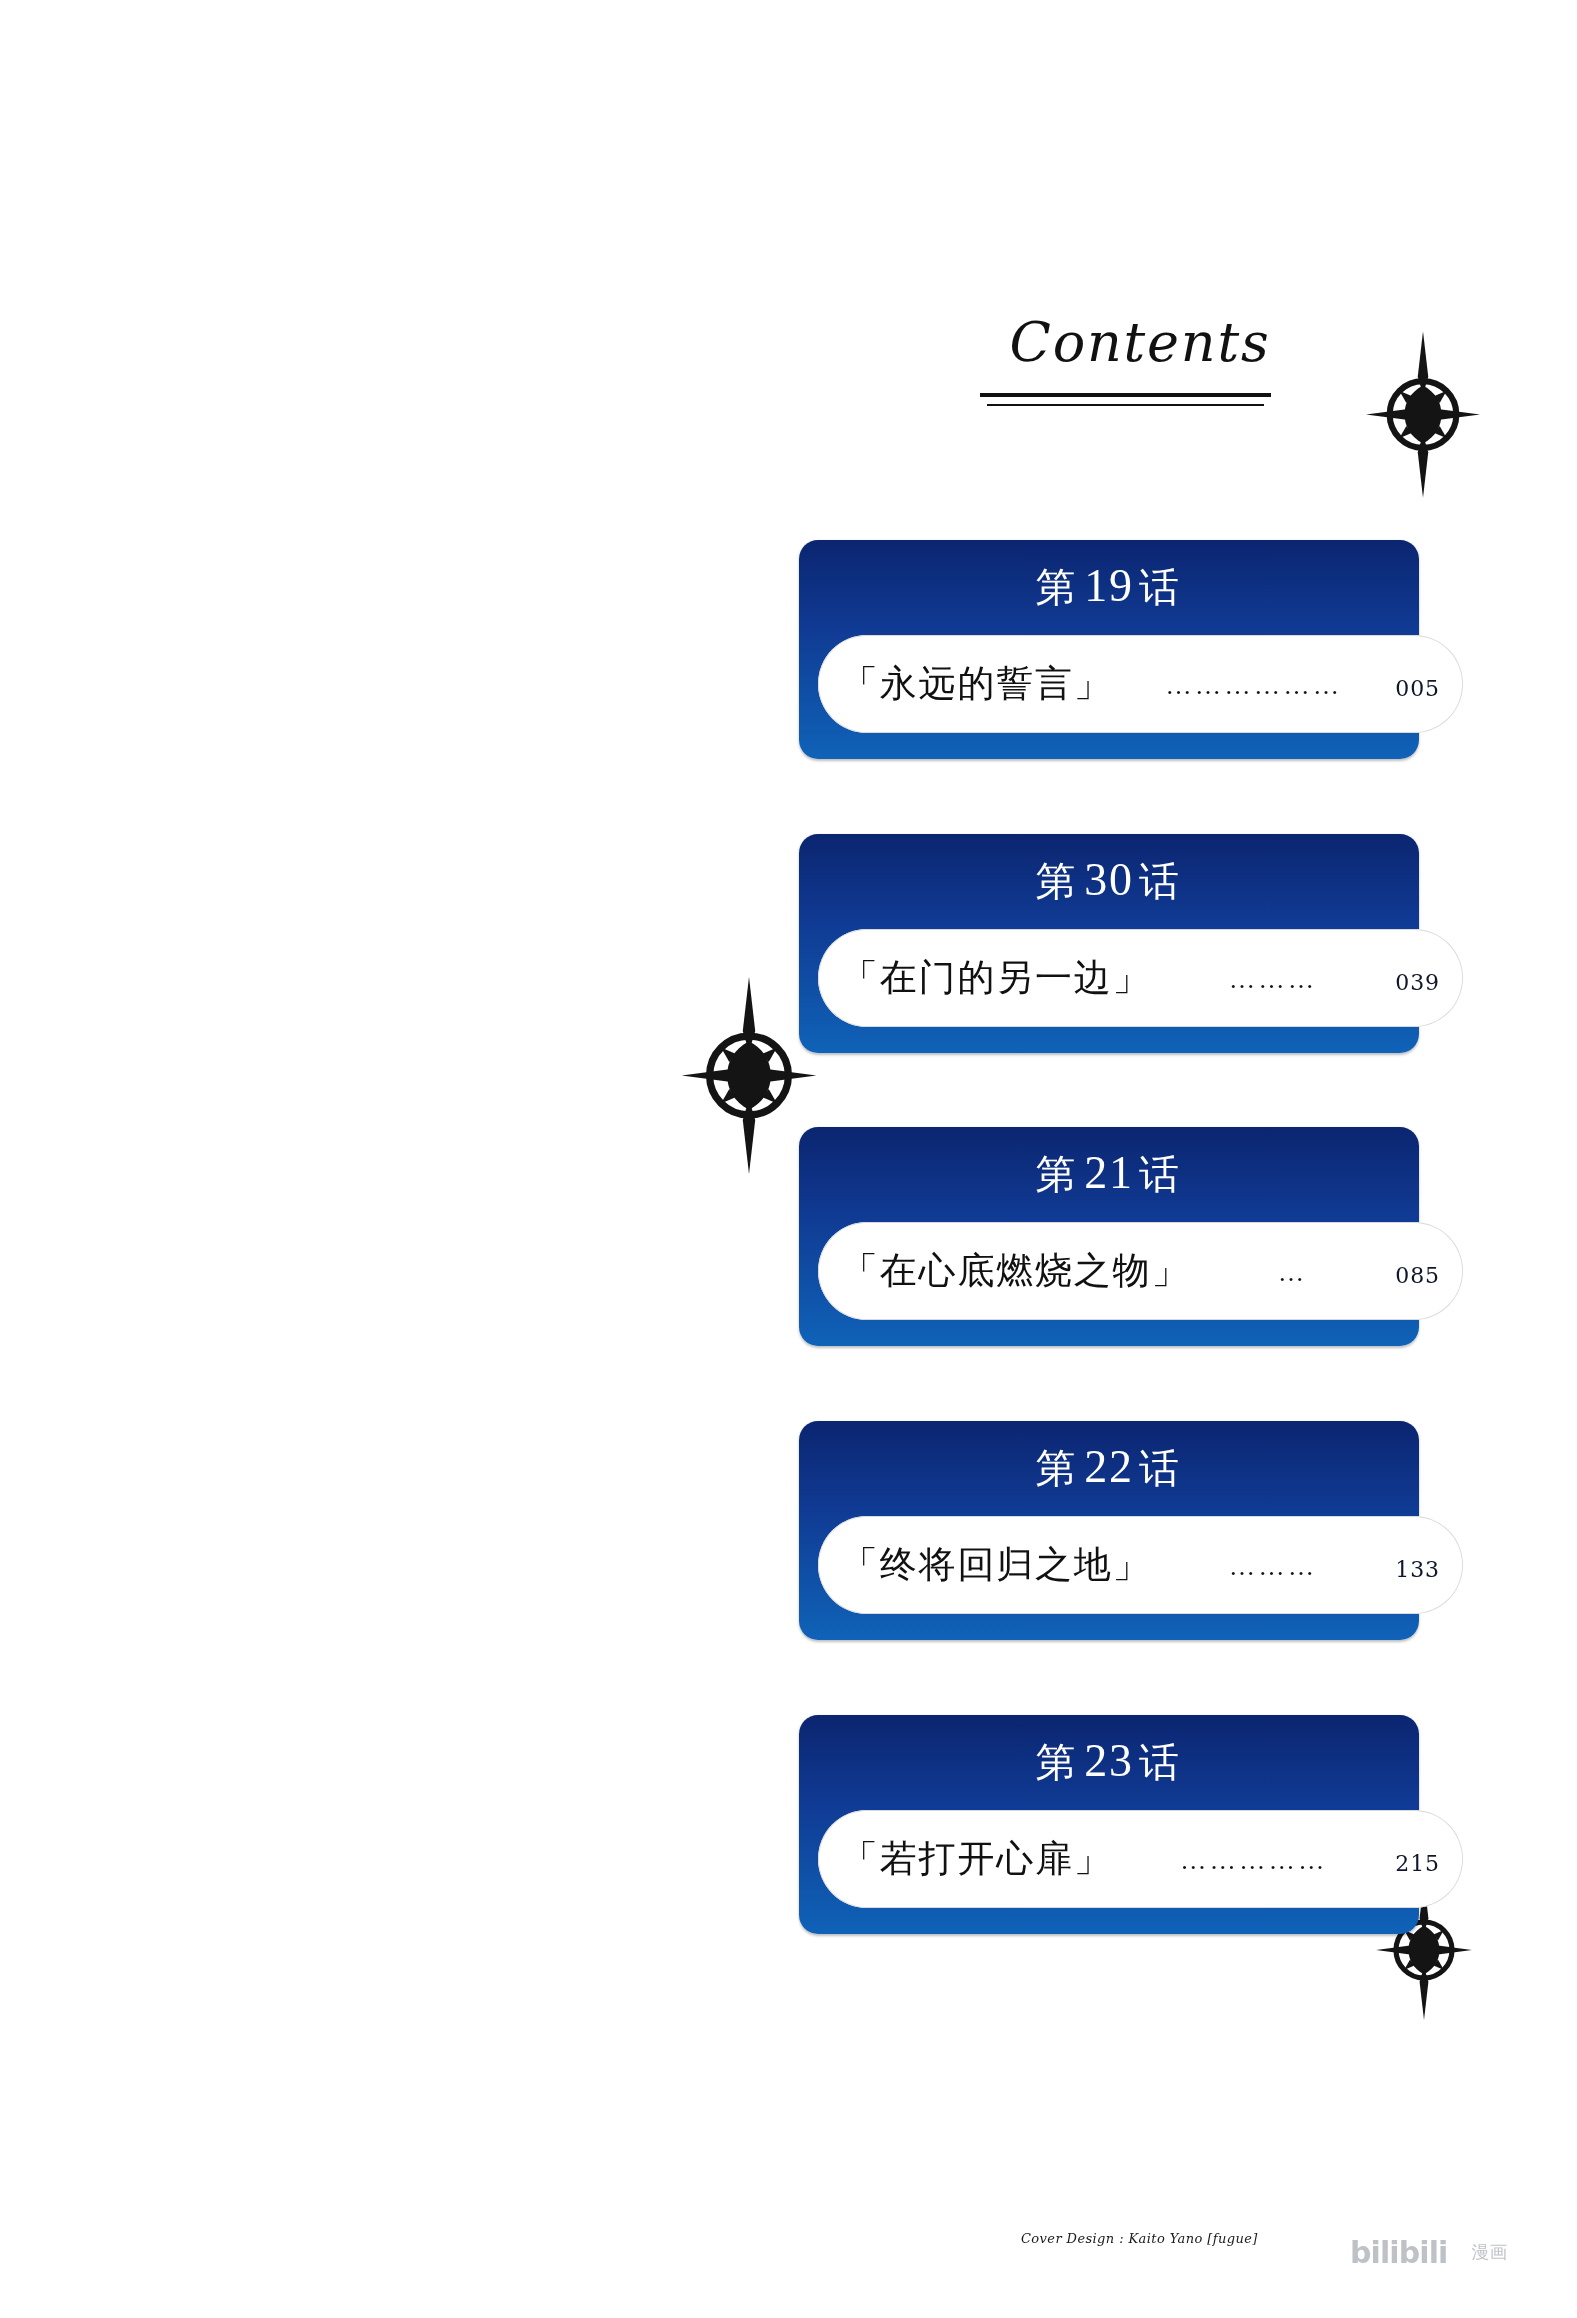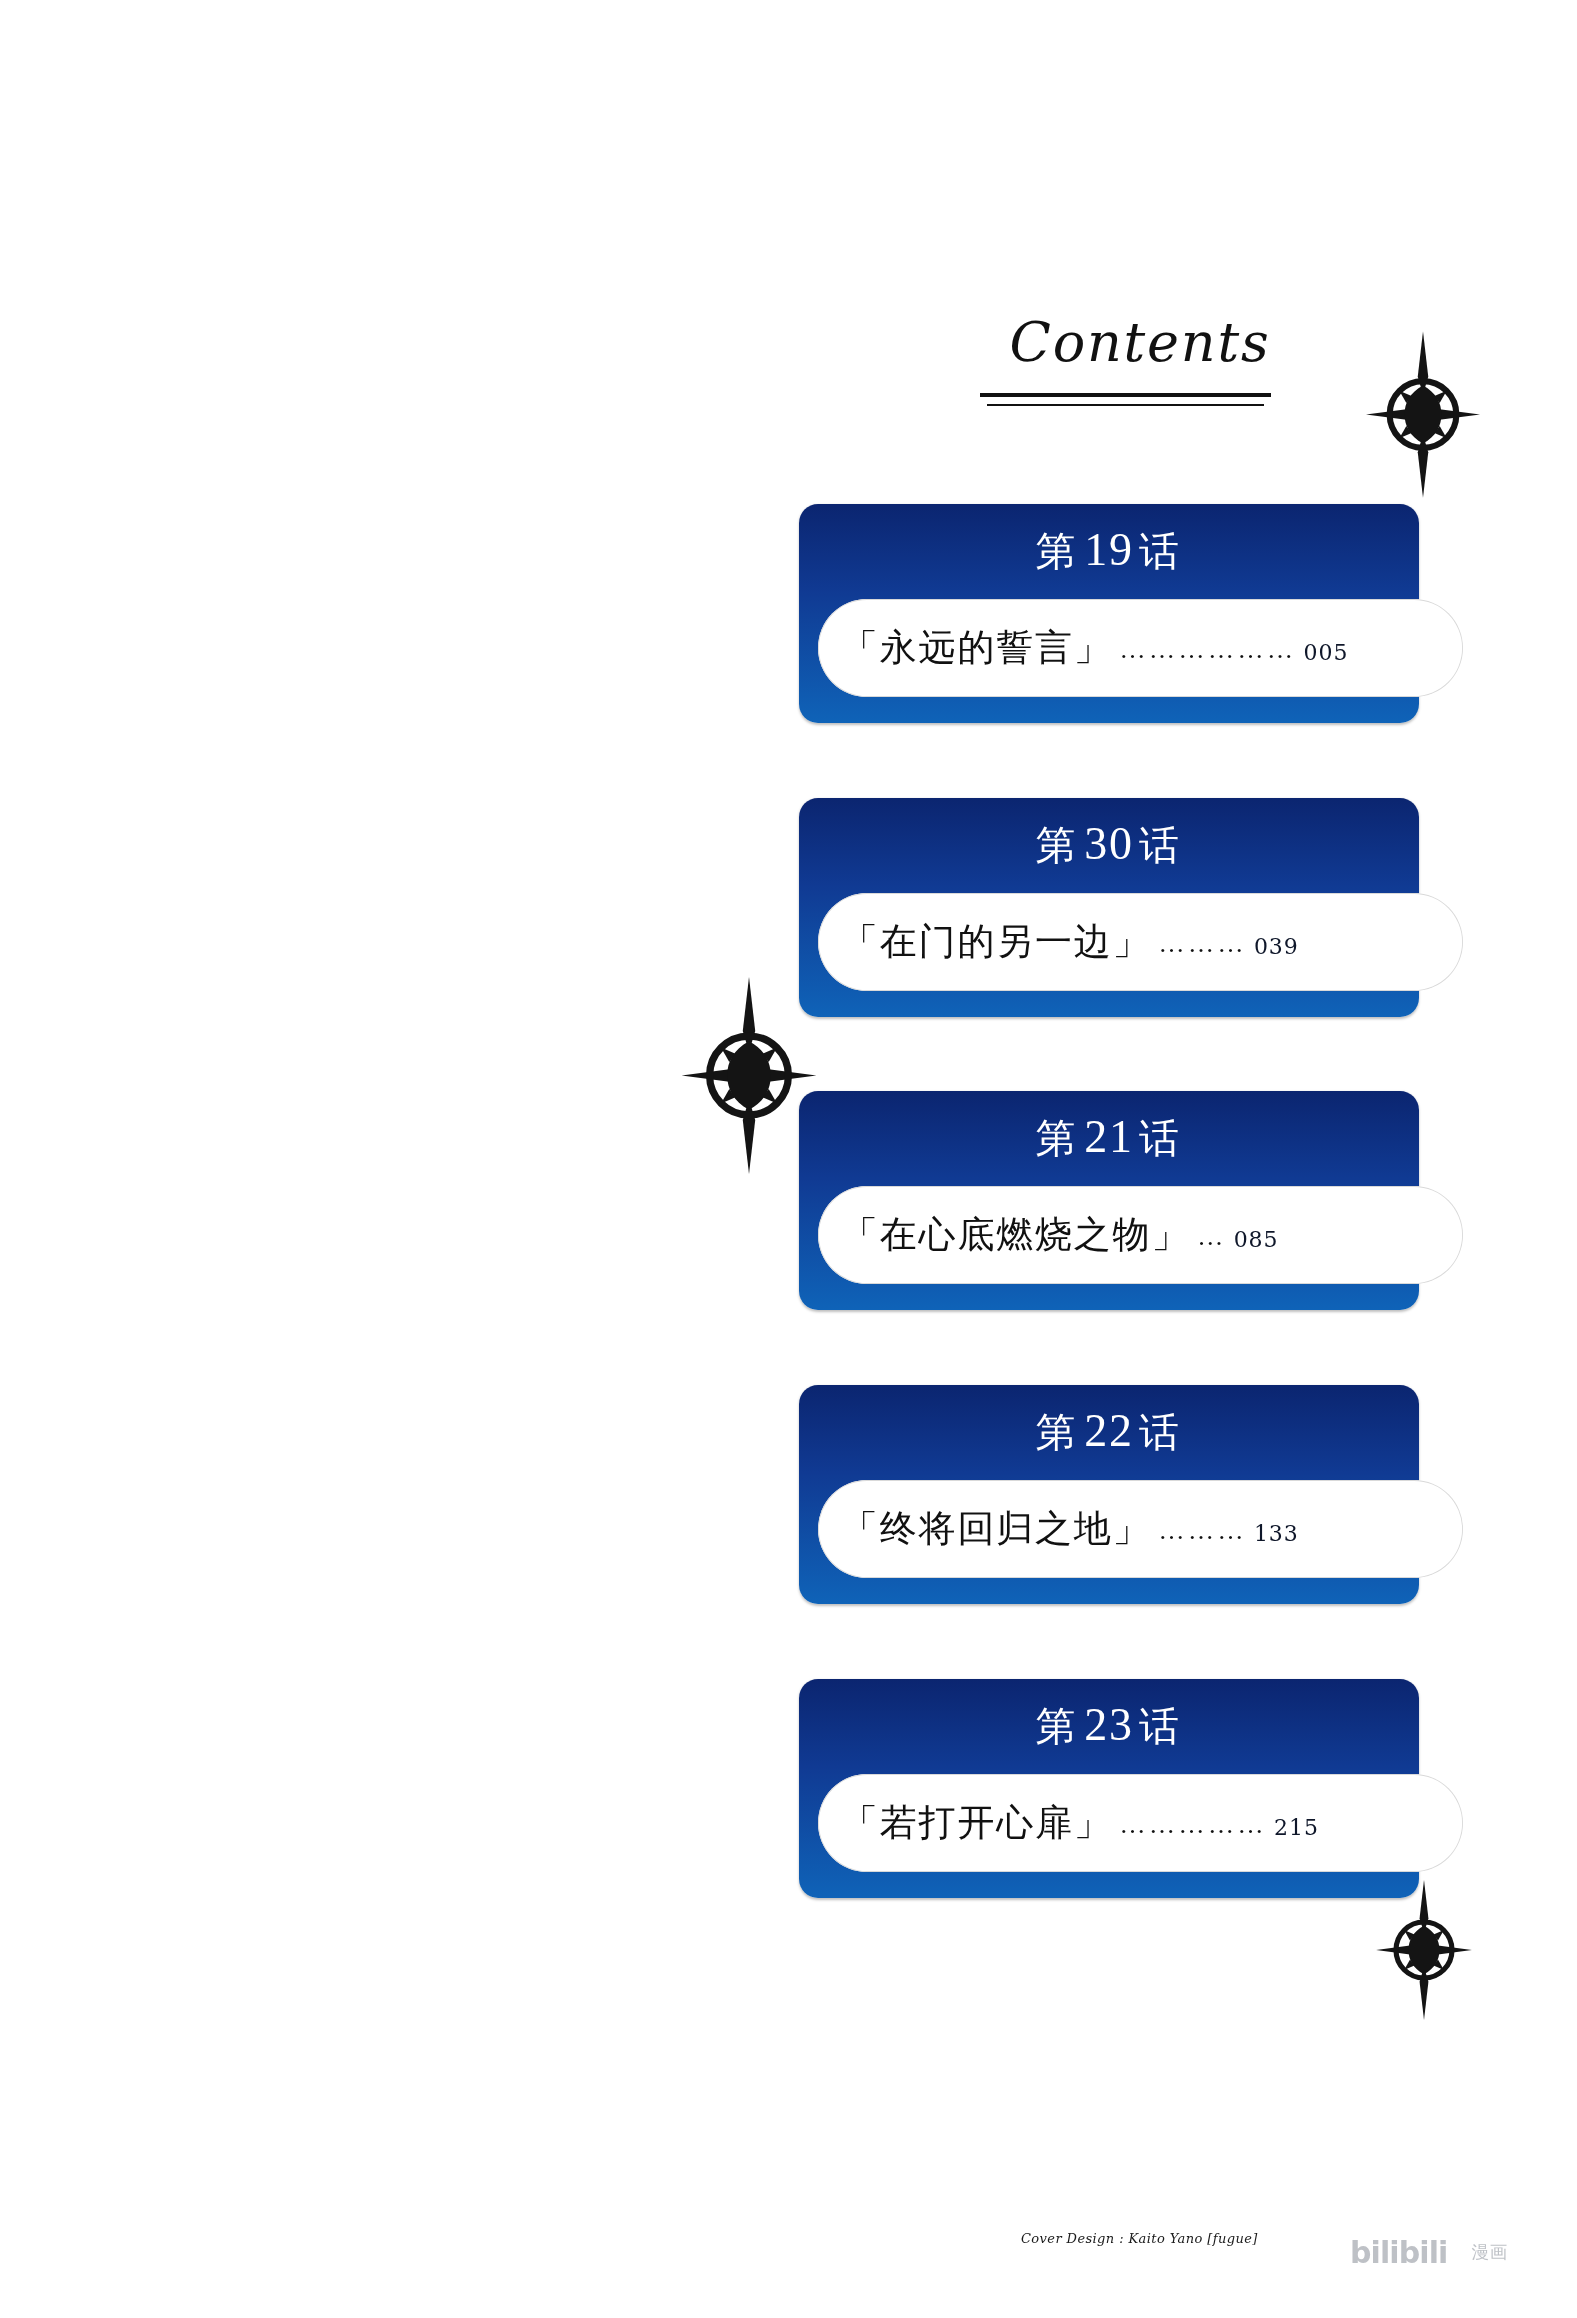--- a/index.html
+++ b/index.html
@@ -71,20 +71,21 @@
     height: 2319px;
   }
   .chapter {
     position: absolute;
     left: 799px;
     width: 620px;
     height: 219px;
     border-radius: 19px;
     background: linear-gradient(180deg, #0b2570 0%, #103a93 40%, #0f63b8 100%);
     box-shadow: 0 1.8px 2.6px rgba(0,0,0,0.25);
+    margin-top: 36px;
   }
   .chapter-title {
     position: absolute;
     top: 19px;
     left: 0;
     width: 100%;
     text-align: center;
     color: #ffffff;
     font-family: "Liberation Serif", serif;
     font-size: 40px;
@@ -107,21 +108,21 @@
     box-shadow: inset 0 0 0 0.9px #d9d9d9;
     display: flex;
     align-items: center;
     justify-content: center;
     box-sizing: border-box;
     padding: 0 23px;
   }
   .pill-inner {
     display: flex;
     align-items: baseline;
-    justify-content: flex-start;
+    justify-content: space-between;
     width: 100%;
   }
   .pill-name {
     font-family: "Liberation Serif", serif;
     font-size: 37px;
     color: #111111;
     letter-spacing: 1.8px;
     white-space: nowrap;
   }
   .pill-dots {

